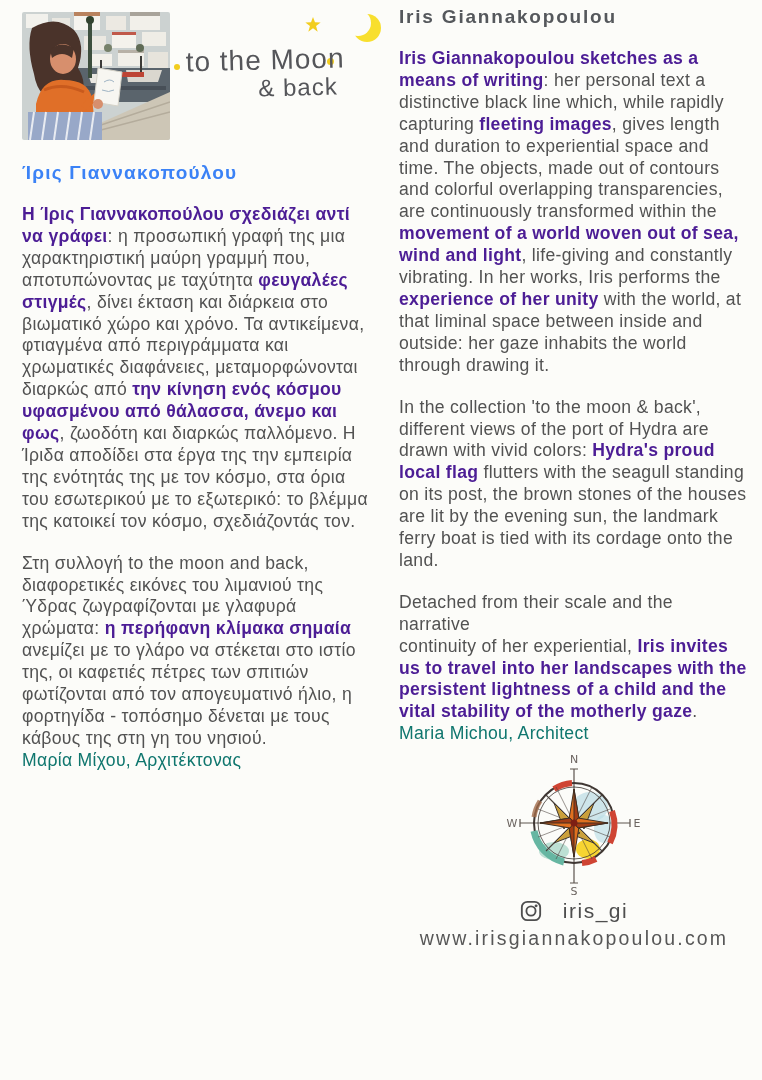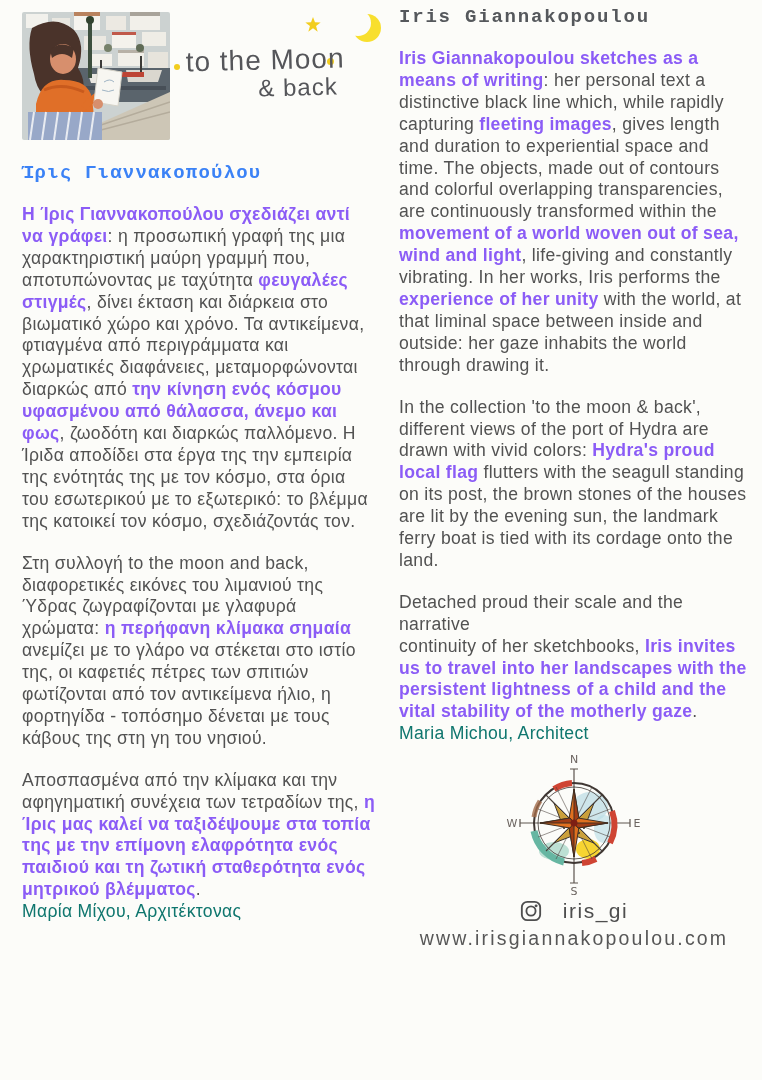--- a/index.html
+++ b/index.html
@@ -18,25 +18,25 @@
   .photo { width:148px; height:128px; flex:0 0 148px; overflow:hidden; border-radius:2px; }
   .logo { position:relative; flex:1; height:130px; }
   .logo-text { margin:32px 0 0 16px; transform:rotate(-1.5deg); color:#55565a; }
   .logo-line1 { font-size:28px; letter-spacing:1px; }
   .logo-line2 { font-size:24px; margin:-2px 0 0 72px; letter-spacing:1px; }
   .logo .star { position:absolute; top:4px; right:54px; width:18px; height:18px; }
   .logo .moon { position:absolute; top:-2px; right:-6px; width:36px; height:40px; }
   .logo .dot-a { position:absolute; left:4px; top:52px; width:6px; height:6px; border-radius:50%; background:#f2cd1e; }
   .logo .dot-b { position:absolute; right:42px; top:46px; width:7px; height:7px; border-radius:50%; background:#f2cd1e; }
 
-  h1.title { font-size:19px; font-weight:bold; letter-spacing:1.8px; color:#55585c;font-family:Liberation Mono, monospace; }
+  h1.title { font-size:19px; font-weight:bold; letter-spacing:1.8px; color:#55585c; }
   .col-left h1.title { margin-top:18px; color:#3b82f6; letter-spacing:1.2px; }
 
   p.body { margin-top:20px; font-size:17.6px; line-height:21.9px; letter-spacing:0.3px; color:#525252; }
-  p.body .b { font-weight:bold; color:#8b5cf6; }
+  p.body .b { font-weight:bold; color:#4c1d95; }
   p.byline { font-size:17.6px; line-height:21.9px; letter-spacing:0.3px; color:#0f766e; }
 
   .footer { margin-top:6px; text-align:center; }
   .compass { display:block; margin:0 auto; width:136px; height:146px; }
   .ig-row { margin-top:2px; display:flex; align-items:center; justify-content:center; gap:21px;
             font-size:21px; color:#4e4e4e; letter-spacing:1.5px; }
   .ig-row svg { width:22px; height:22px; }
   .website { margin-top:4px; font-size:19.5px; letter-spacing:2.2px; color:#575757; white-space:nowrap;text-align:center; }
 </style>
 </head>
@@ -113,31 +113,30 @@
         <div class="logo-text">
           <div class="logo-line1">to the Moon</div>
           <div class="logo-line2">&amp; back</div>
         </div>
       </div>
     </div>
 
     <h1 class="title">Ίρις Γιαννακοπούλου</h1>
 
     <p class="body"><span class="b">Η Ίρις Γιαννακοπούλου σχεδιάζει αντί να γράφει</span><span>: η προσωπική γραφή της μια χαρακτηριστική μαύρη γραμμή που, αποτυπώνοντας με ταχύτητα </span><span class="b">φευγαλέες στιγμές</span><span>, δίνει έκταση και διάρκεια στο βιωματικό χώρο και χρόνο. Τα αντικείμενα, φτιαγμένα από περιγράμματα και χρωματικές διαφάνειες, μεταμορφώνονται διαρκώς από </span><span class="b">την κίνηση ενός κόσμου υφασμένου από θάλασσα, άνεμο και φως</span><span>, ζωοδότη και διαρκώς παλλόμενο. Η Ίριδα αποδίδει στα έργα της την εμπειρία της ενότητάς της με τον κόσμο, στα όρια του εσωτερικού με το εξωτερικό: το βλέμμα της κατοικεί τον κόσμο, σχεδιάζοντάς τον.</span></p>
-    <p class="body"><span>Στη συλλογή to the moon and back, διαφορετικές εικόνες του λιμανιού της Ύδρας ζωγραφίζονται με γλαφυρά χρώματα: </span><span class="b">η περήφανη κλίμακα σημαία</span><span> ανεμίζει με το γλάρο να στέκεται στο ιστίο της, οι καφετιές πέτρες των σπιτιών φωτίζονται από τον αντικείμενα ήλιο, η φορτηγίδα - τοπόσημο δένεται με τους κάβους της στη γη του νησιού.</span></p>
-    <p class="body"><span>Αποσπασμένα από την κλίμακα και την αφηγηματική συνέχεια των τετραδίων της, </span><span class="b">η Ίρις μας καλεί να ταξιδέψουμε στα τοπία της με την επίμονη ελαφρότητα ενός παιδιού και τη ζωτική σταθερότητα ενός μητρικού βλέμματος</span><span>.</span></p>
+    <p class="body"><span>Στη συλλογή to the moon and back, διαφορετικές εικόνες του λιμανιού της Ύδρας ζωγραφίζονται με γλαφυρά χρώματα: </span><span class="b">η περήφανη κλίμακα σημαία</span><span> ανεμίζει με το γλάρο να στέκεται στο ιστίο της, οι καφετιές πέτρες των σπιτιών φωτίζονται από τον απογευματινό ήλιο, η φορτηγίδα - τοπόσημο δένεται με τους κάβους της στη γη του νησιού.</span></p>
     <p class="byline">Μαρία Μίχου, Αρχιτέκτονας</p>
   </div>
 
   <div class="col col-right">
     <h1 class="title">Iris Giannakopoulou</h1>
 
     <p class="body"><span class="b">Iris Giannakopoulou sketches as a means of writing</span><span>: her personal text a distinctive black line which, while rapidly capturing </span><span class="b">fleeting images</span><span>, gives length and duration to experiential space and time. The objects, made out of contours and colorful overlapping transparencies, are continuously transformed within the </span><span class="b">movement of a world woven out of sea, wind and light</span><span>, life-giving and constantly vibrating. In her works, Iris performs the </span><span class="b">experience of her unity</span><span> with the world, at that liminal space between inside and outside: her gaze inhabits the world through drawing it.</span></p>
     <p class="body"><span>In the collection 'to the moon &amp; back', different views of the port of Hydra are drawn with vivid colors: </span><span class="b">Hydra's proud local flag</span><span> flutters with the seagull standing on its post, the brown stones of the houses are lit by the evening sun, the landmark ferry boat is tied with its cordage onto the land.</span></p>
-    <p class="body"><span>Detached proud their scale and the narrative</span><br><span>continuity of her sketchbooks, </span><span class="b">Iris invites us to travel into her landscapes with the persistent lightness of a child and the vital stability of the motherly gaze</span><span>.</span></p>
+    <p class="body"><span>Detached from their scale and the narrative</span><br><span>continuity of her experiential, </span><span class="b">Iris invites us to travel into her landscapes with the persistent lightness of a child and the vital stability of the motherly gaze</span><span>.</span></p>
     <p class="byline">Maria Michou, Architect</p>
 
     <div class="footer">
       <svg class="compass" viewBox="0 0 136 146">
 
         <path d="M68 18 V132 M14 72 H124 M64 18 h8 M64 132 h8 M14 68 v8 M124 68 v8" stroke="#5c544e" stroke-width="1.2" fill="none"></path>
 
         <text x="68" y="12" font-size="11" fill="#6b6460" text-anchor="middle" font-family="DejaVu Sans, sans-serif">N</text>
         <text x="68" y="144" font-size="11" fill="#6b6460" text-anchor="middle" font-family="DejaVu Sans, sans-serif">S</text>
         <text x="6" y="76" font-size="11" fill="#6b6460" text-anchor="middle" font-family="DejaVu Sans, sans-serif">W</text>

